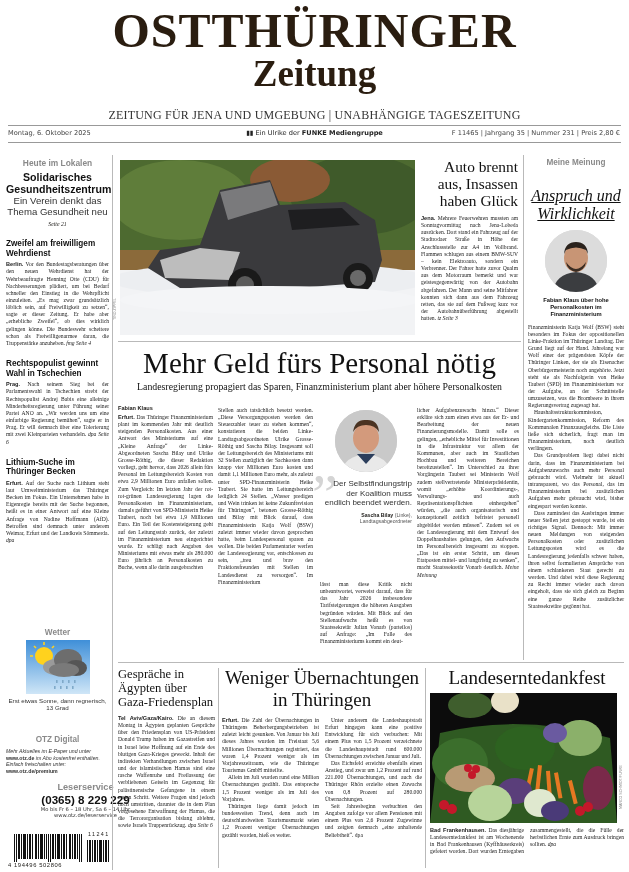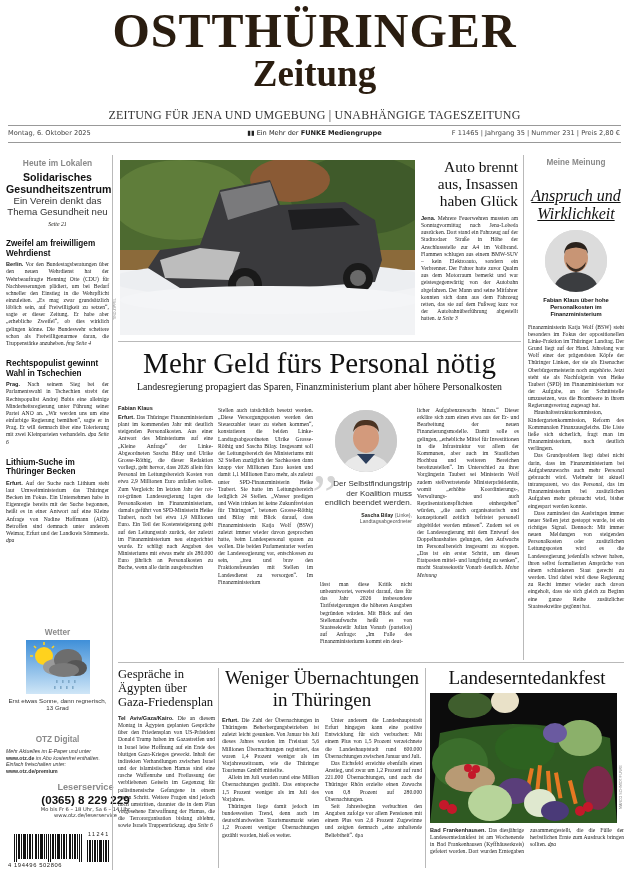--- a/index.html
+++ b/index.html
@@ -33,21 +33,21 @@
 </head>
 <body>
 
 <div class="abs serif" id="masthead-title">OSTTHÜRINGER</div>
 <div class="abs serif" id="masthead-sub">Zeitung</div>
 <div class="abs serif" id="tagline">ZEITUNG FÜR JENA UND UMGEBUNG | UNABHÄNGIGE TAGESZEITUNG</div>
 <div class="hrule" style="left:8px; width:613px; top:125px; background:#999;"></div>
 <div class="abs cond" id="date">Montag, 6. Oktober 2025</div>
 <div class="abs cond" id="funke">
   <span style="font-weight:bold;">▮▮</span>
-  <span>Ein Mehr der</span>
+  <span>Ein Ulrike der</span>
   <b>FUNKE Mediengruppe</b>
 </div>
 <div class="abs cond" id="issue">F 11465 | Jahrgang 35 | Nummer 231 | Preis 2,80 €</div>
 <div class="hrule" style="left:8px; width:613px; top:142px; background:#999;"></div>
 
 <div class="abs" style="left:6px; width:103px; top:158px;">
   <div class="section-label" style="font-size:8.4px;">Heute im Lokalen</div>
   <div style="text-align:center; margin-top:3px;">
     <div class="kicker-head" style="font-size:10.6px; line-height:12px;">Solidarisches Gesundheitszentrum</div>
     <div class="sans" style="font-size:9.6px; line-height:11px; color:#333;">Ein Verein denkt das Thema Gesundheit neu</div>

